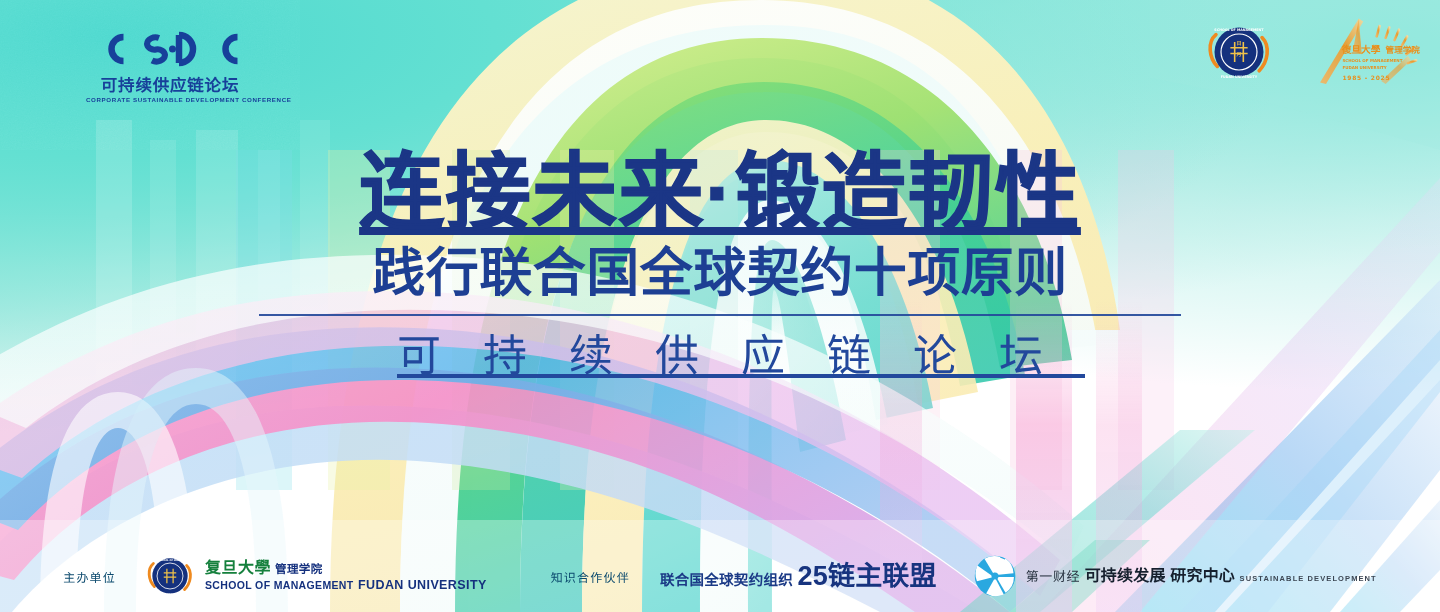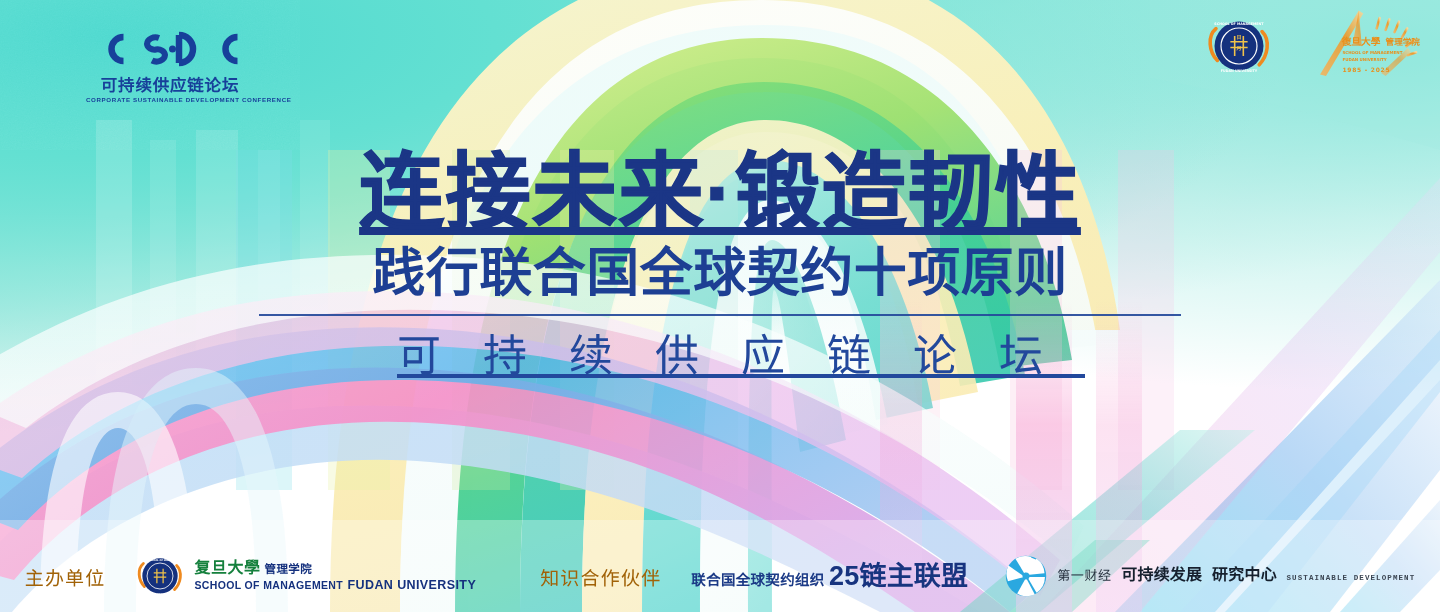--- a/index.html
+++ b/index.html
@@ -51,22 +51,22 @@
   }
   .csdc-en {
     margin-top:3px;
     font-size:6.2px; font-weight:600; color:#17409a;
     letter-spacing:.62px; line-height:1.1;
     white-space:nowrap;
   }
 
   
   .top-logos {
-    position:absolute; right:20px; top:6px;
-    display:flex; align-items:flex-end; gap:33px;
+    position:absolute; right:20px; top:14px;
+    display:flex; align-items:center; gap:33px;
   }
   .seal { width:72px; height:72px; display:block; }
   .anniv { width:112px; height:76px; display:block; }
 
   
   .title-block {
     position:absolute; left:0; right:0; top:140px;
     text-align:center;
     color:#1c3c91;
   }
@@ -110,21 +110,21 @@
   }
 
   
   .footer {
     position:absolute; left:0; right:0; bottom:10px;
     display:flex; justify-content:center; align-items:center;
     gap:0;
   }
   .f-group { display:flex; align-items:center; }
   .f-label {
-    font-size:19px; font-weight:500; color:#a16207;
+    font-size:12px; font-weight:500; color:#0c4a6e;
     letter-spacing:1.2px; white-space:nowrap;text-align:center;
   }
   .gap-a { width:28px; }
   .gap-b { width:64px; }
   .gap-c { width:30px; }
   .gap-d { width:36px; }
 
   .fudan-lockup { display:flex; align-items:center; gap:9px; }
   .fudan-seal-sm { width:52px; height:52px; display:block; }
   .fudan-words { line-height:1; }
@@ -151,21 +151,21 @@
   .ungc-top {
     font-size:14.5px; font-weight:700; color:#1b3a86;
     letter-spacing:.3px; white-space:nowrap;
   }
   .ungc-main {
     margin-top:4px;
     font-size:27px; font-weight:900; color:#17347f;
     letter-spacing:.2px; white-space:nowrap;
   }
 
-  .yicai { display:flex; align-items:center; gap:9px;font-family:Liberation Mono, monospace; }
+  .yicai { display:flex; align-items:center; gap:9px; }
   .shutter { width:44px; height:44px; display:block; }
   .yicai-words { line-height:1; }
   .yc-1 {
     font-size:13px; font-weight:500; color:#2a3442;
     letter-spacing:.6px; white-space:nowrap;
   }
   .yc-2 {
     margin-top:4px;
     font-size:16px; font-weight:800; color:#16202e;
     letter-spacing:.2px; white-space:nowrap;

